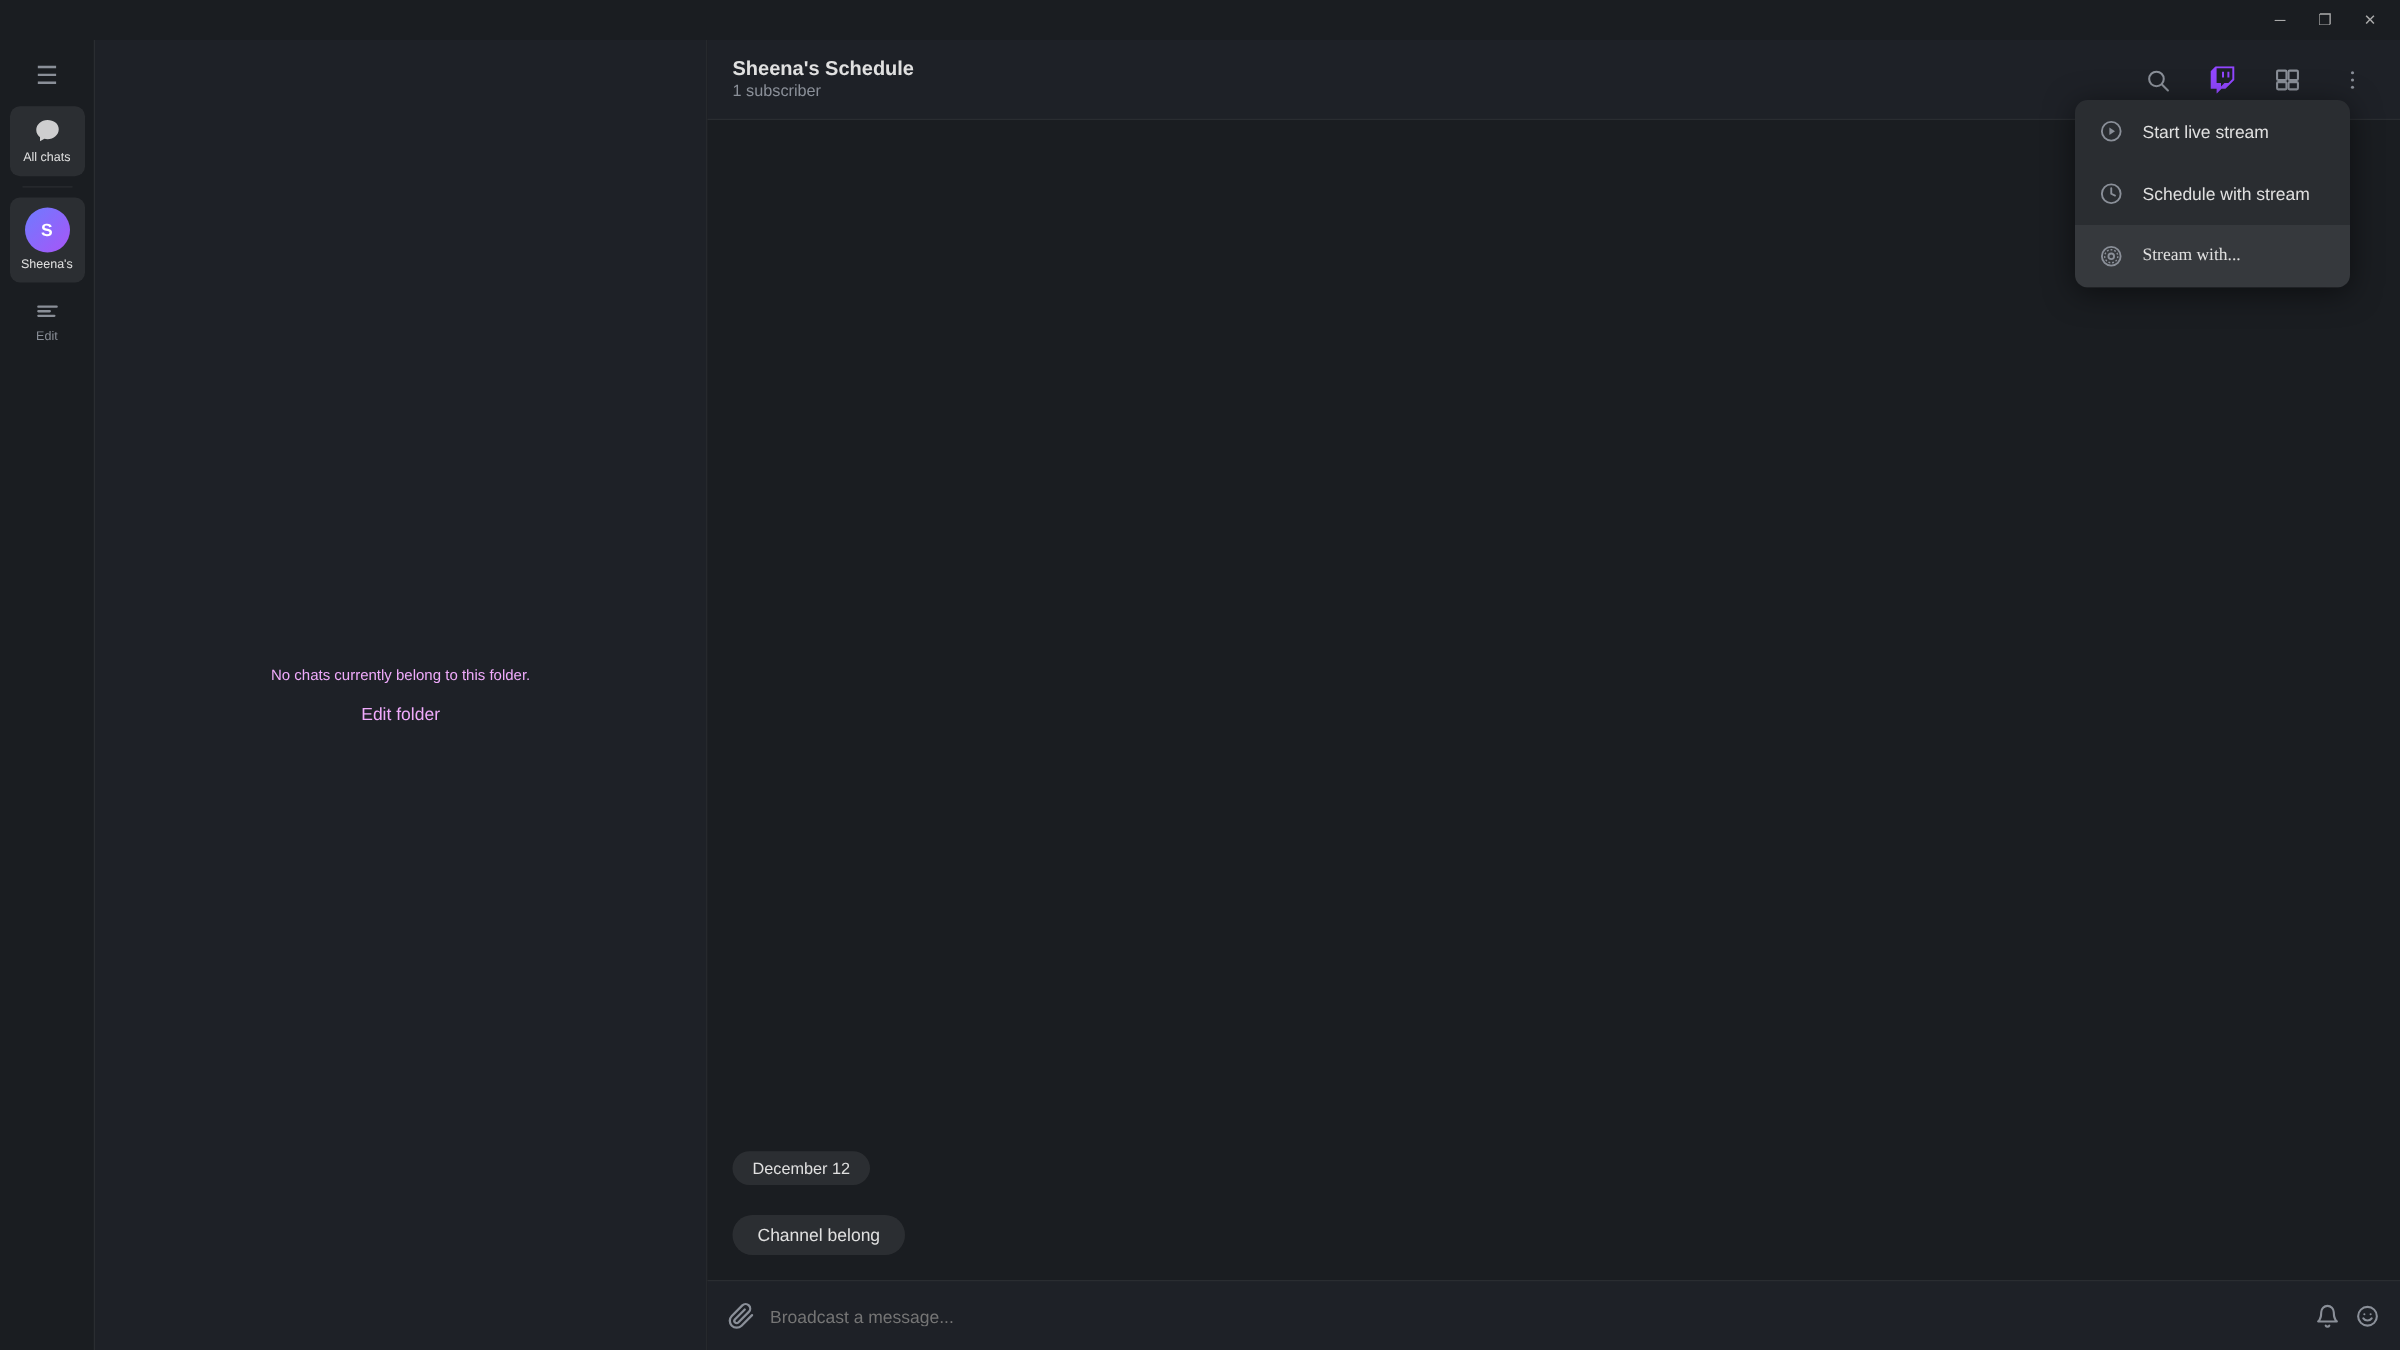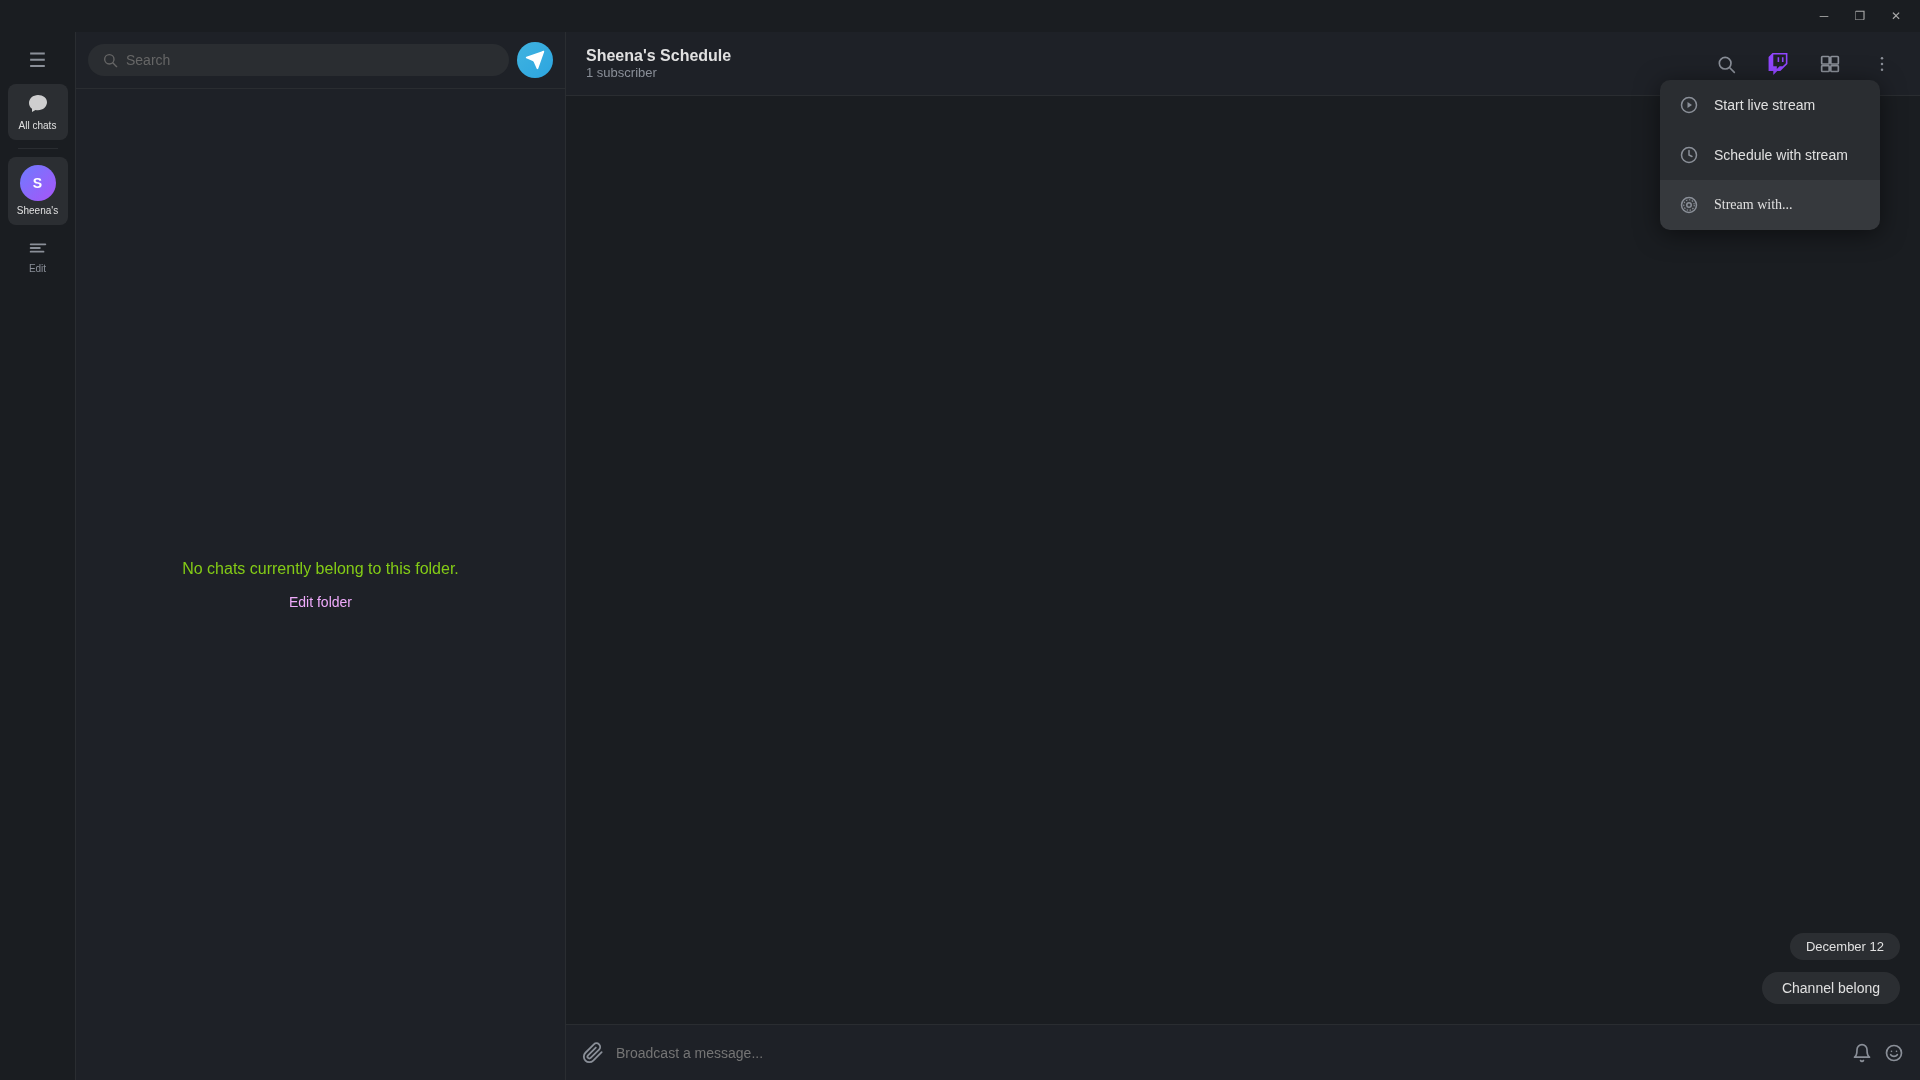--- a/index.html
+++ b/index.html
@@ -169,22 +169,22 @@
     .empty-folder {
       flex: 1;
       display: flex;
       flex-direction: column;
       align-items: center;
       justify-content: center;
       gap: 16px;
     }
 
     .empty-text {
-      color: #84cc16;
-      font-size: 16px;
+      color: #f0abfc;
+      font-size: 12px;
     }
 
     .edit-folder-btn {
       color: #f0abfc;
       font-size: 14px;
       cursor: pointer;
       background: none;
       border: none;
     }
 
@@ -257,24 +257,24 @@
       width: 36px;
       height: 36px;
       border-radius: 50%;
     }
 
     
     .messages-area {
       flex: 1;
       display: flex;
       flex-direction: column;
-      align-items: flex-end;
+      align-items: flex-start;
       justify-content: flex-end;
       padding: 20px;
-      gap: 8px;
+      gap: 20px;
     }
 
     .date-badge {
       background: rgba(255,255,255,0.08);
       color: #e0e0e0;
       padding: 6px 16px;
       border-radius: 20px;
       font-size: 13px;
       margin-bottom: 4px;
     }
@@ -409,35 +409,20 @@
           <line x1="4" y1="8" x2="20" y2="8" stroke="currentColor" stroke-width="2" stroke-linecap="round"></line>
           <line x1="4" y1="12" x2="14" y2="12" stroke="currentColor" stroke-width="2" stroke-linecap="round"></line>
           <line x1="4" y1="16" x2="18" y2="16" stroke="currentColor" stroke-width="2" stroke-linecap="round"></line>
         </svg>
       </span>
       <span class="sidebar-label">Edit</span>
     </div>
   </div>
 
   <div class="chat-list-panel">
-    <div class="search-bar">
-      <div class="search-input-wrap">
-        <svg width="16" height="16" viewBox="0 0 24 24" fill="none">
-          <circle cx="11" cy="11" r="7" stroke="#666" stroke-width="2"></circle>
-          <line x1="16.5" y1="16.5" x2="22" y2="22" stroke="#666" stroke-width="2" stroke-linecap="round"></line>
-        </svg>
-        <input type="text" placeholder="Search" style="">
-      </div>
-      <div class="telegram-logo">
-        <svg width="20" height="20" viewBox="0 0 24 24" fill="white">
-          <path d="M22 2L11 13" stroke="white" stroke-width="2" stroke-linecap="round" stroke-linejoin="round"></path>
-          <path d="M22 2L15 22L11 13L2 9L22 2Z" stroke="white" stroke-width="2" stroke-linecap="round" stroke-linejoin="round" fill="white"></path>
-        </svg>
-      </div>
-    </div>
 
     <div class="empty-folder">
       <span class="empty-text">No chats currently belong to this folder.</span>
       <button class="edit-folder-btn">Edit folder</button>
     </div>
   </div>
 
   <div class="main-content">
 
     <div class="channel-header">

